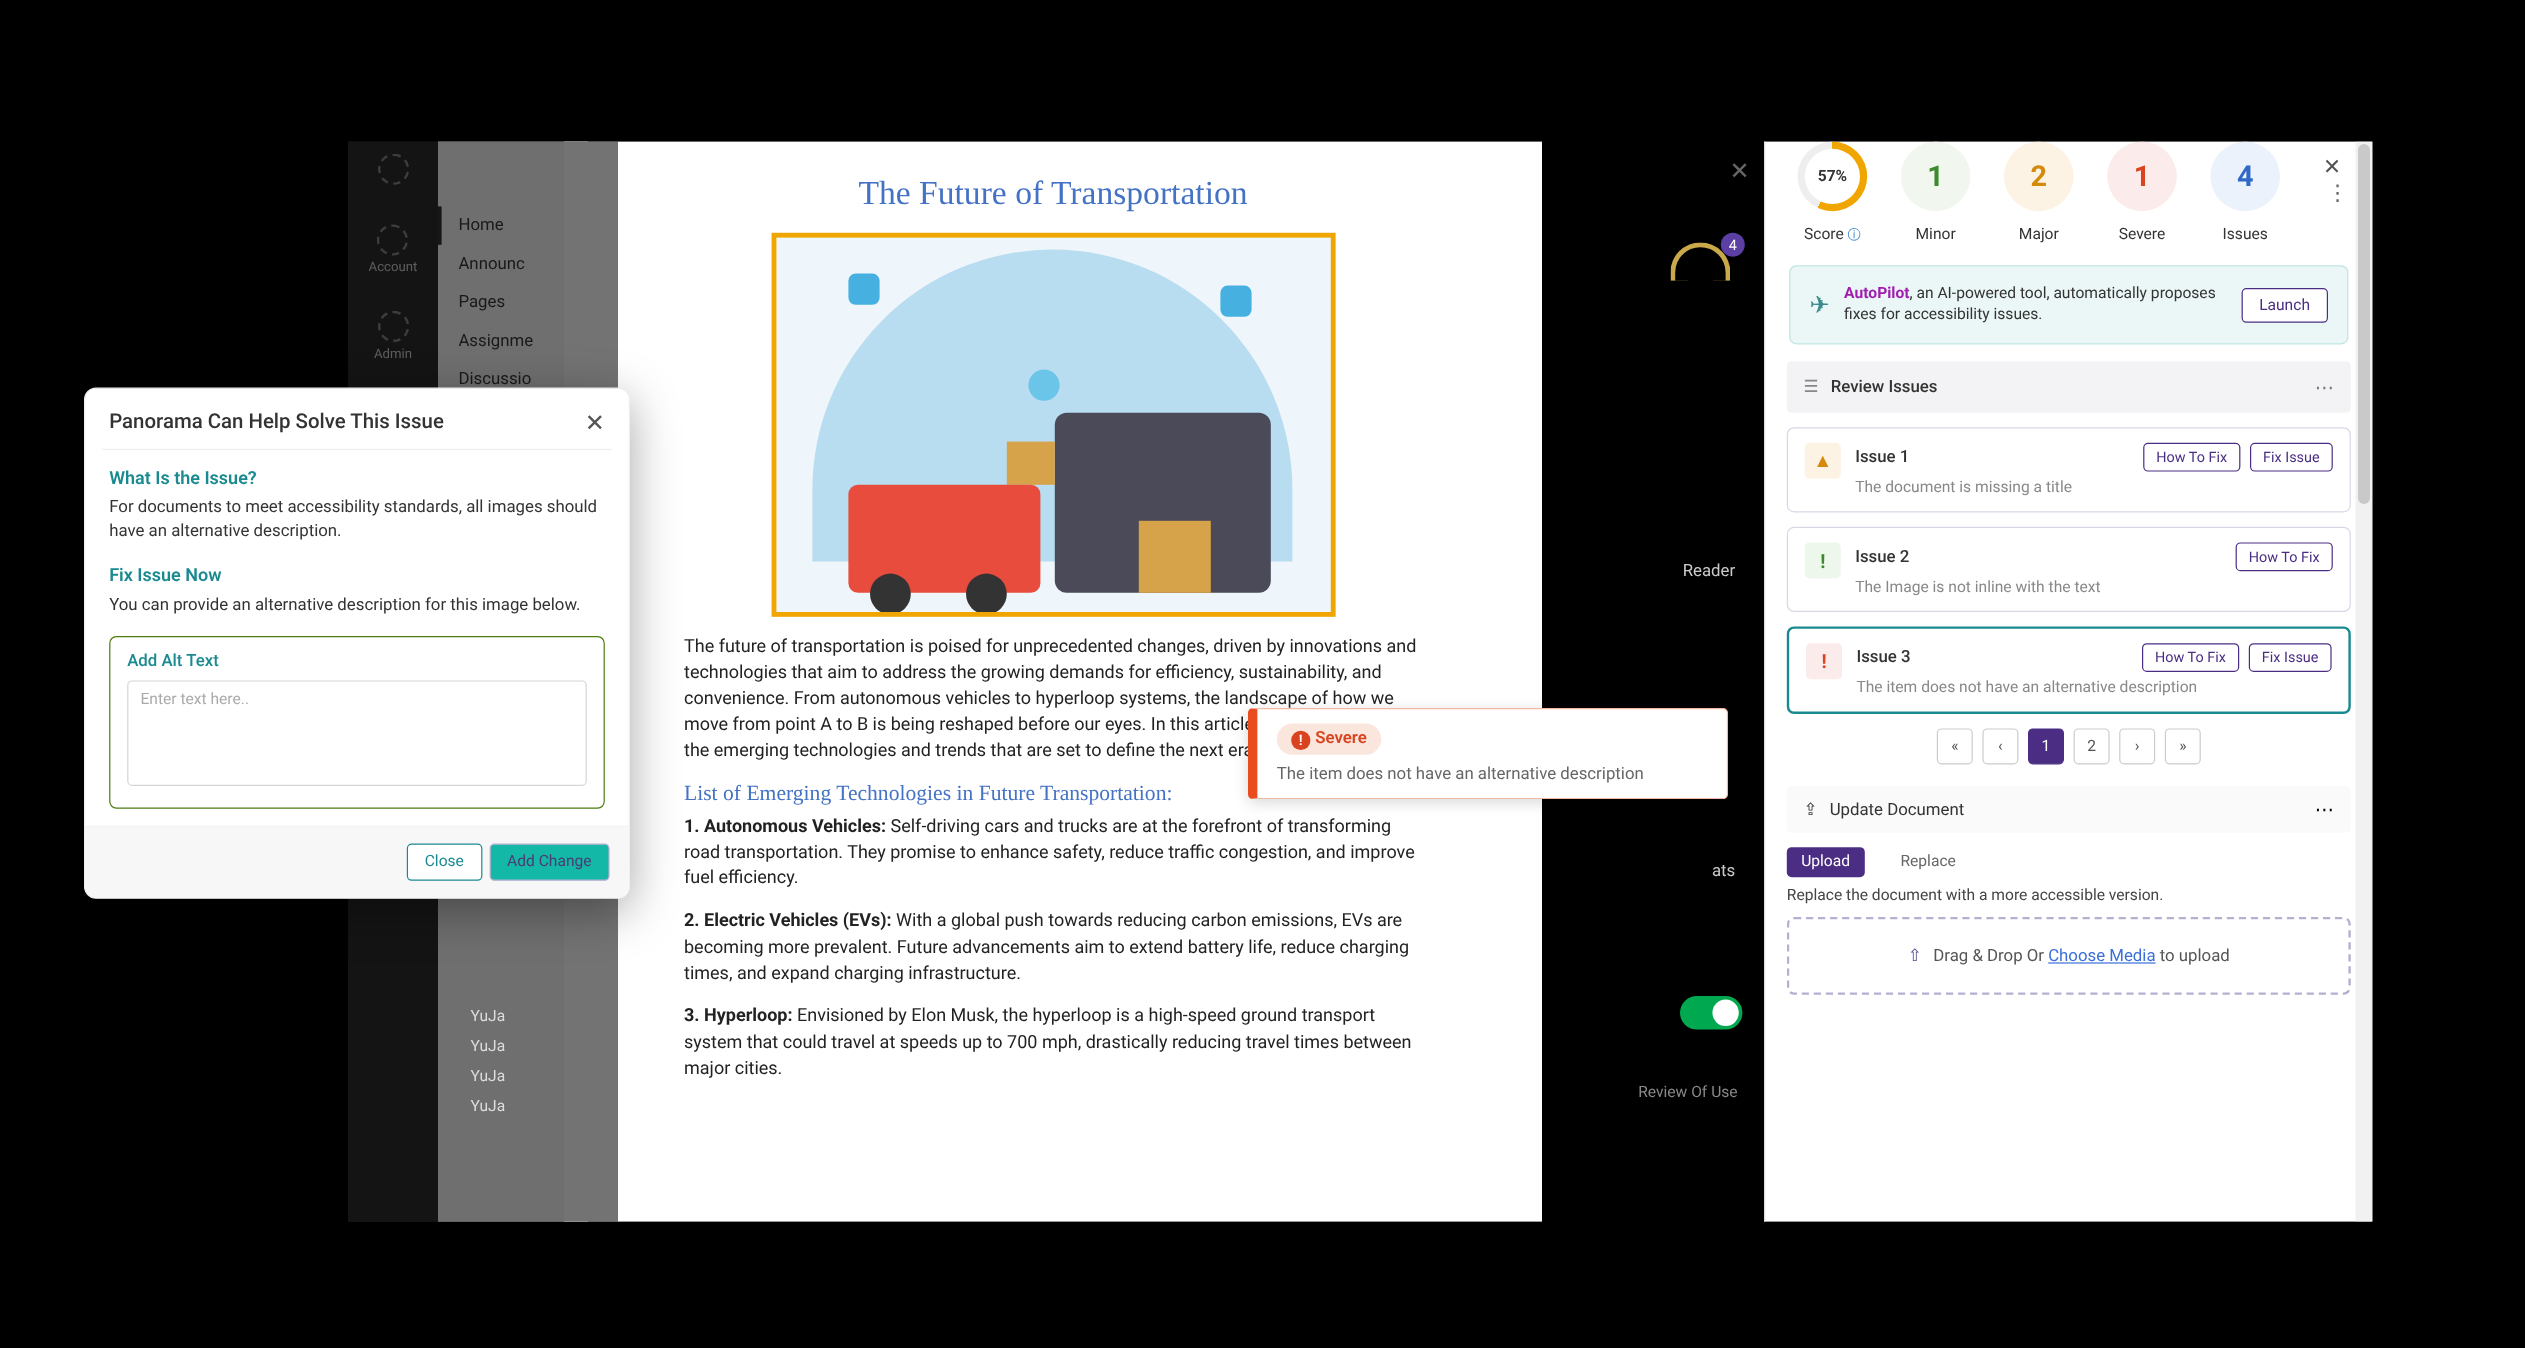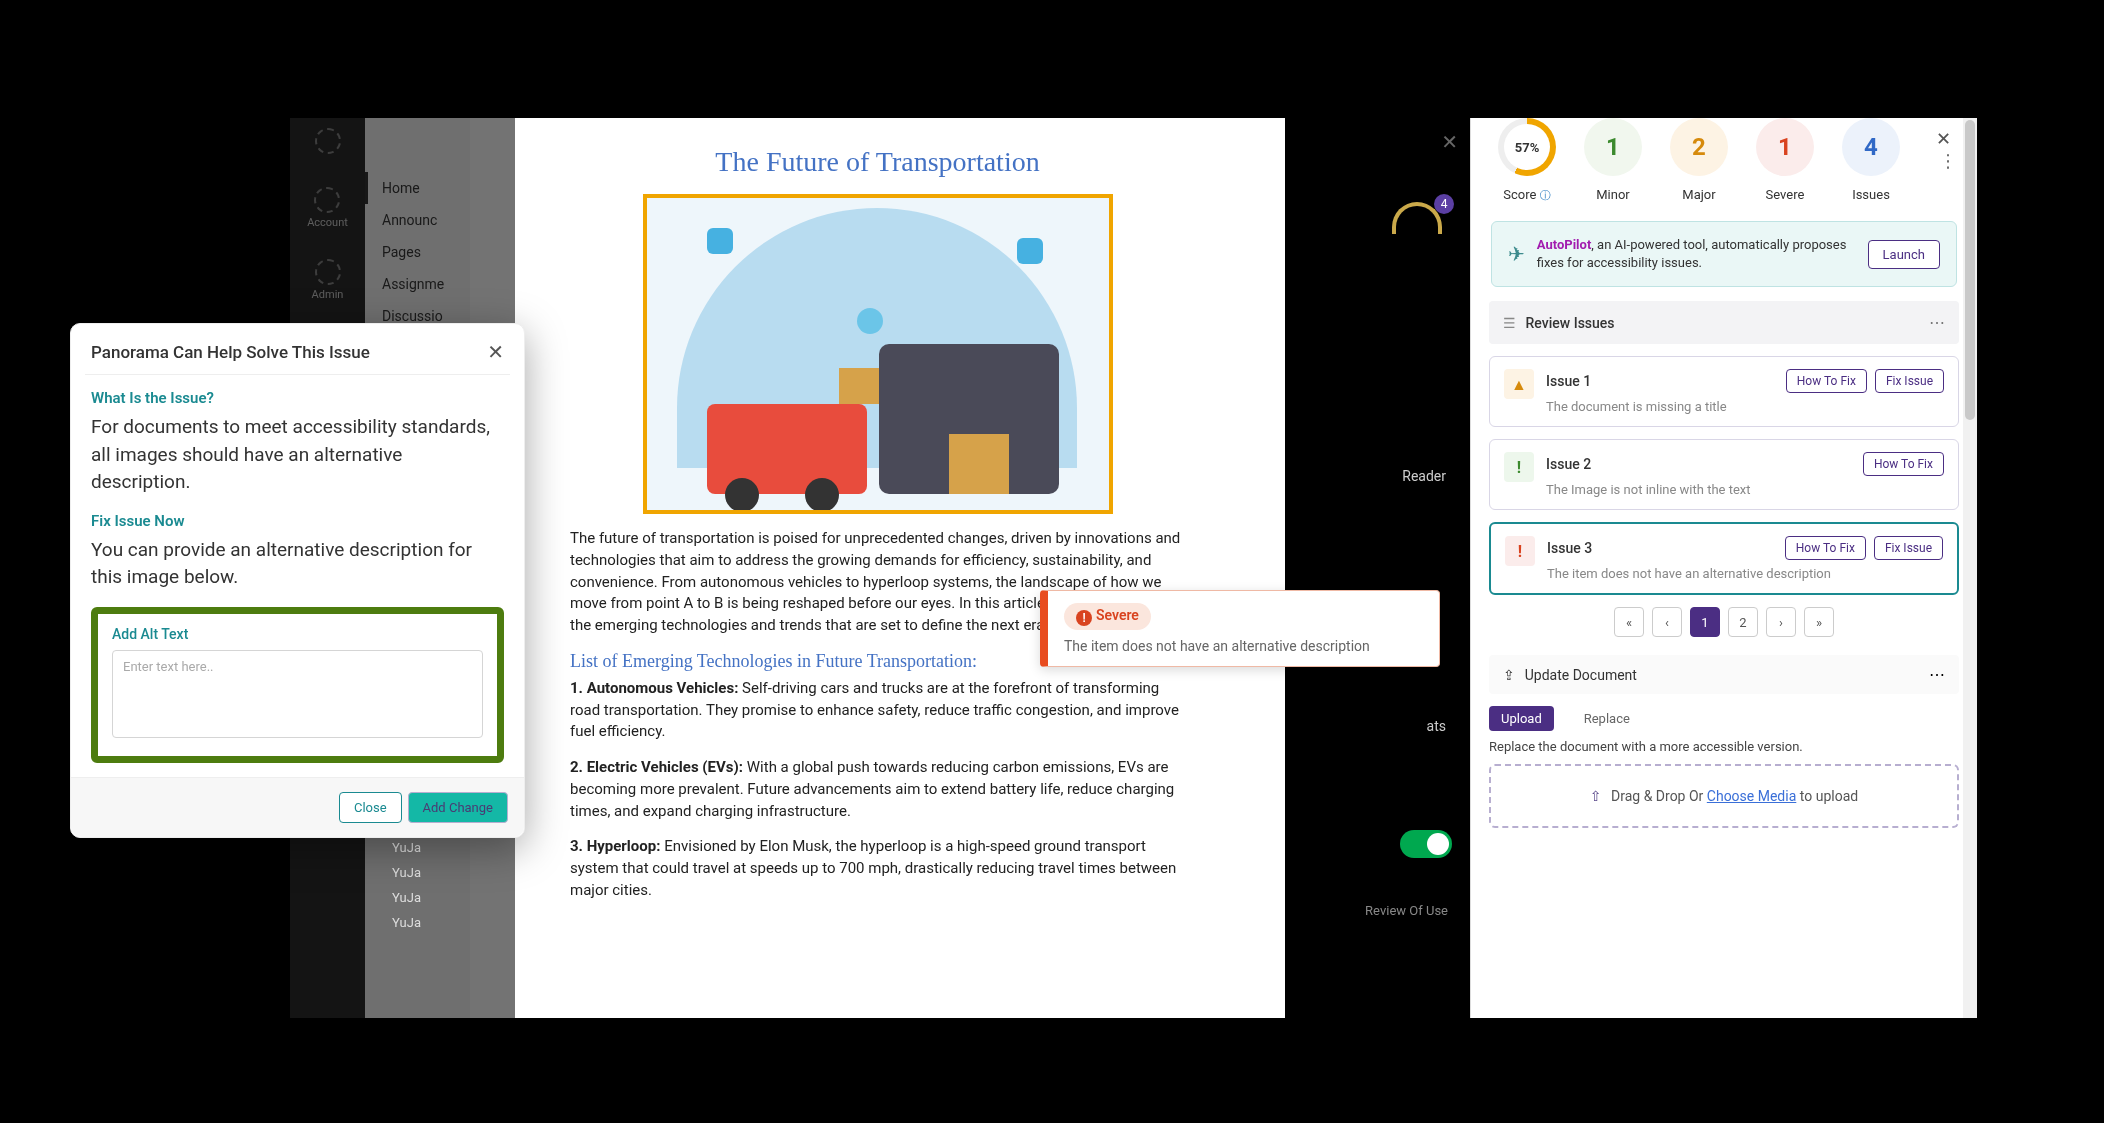--- a/index.html
+++ b/index.html
@@ -51,22 +51,22 @@
 .yula-list { position: absolute; left: 392px; top: 840px; font-size: 13px; color: #ddd; display: flex; flex-direction: column; gap: 10px; }
 
 
 .modal { position: absolute; left: 70px; top: 323px; width: 455px; background: #fff; border-radius: 10px; box-shadow: 0 10px 40px rgba(0,0,0,.35); border: 1px solid #eee; display: flex; flex-direction: column; }
 .modal-head { display: flex; align-items: center; justify-content: space-between; padding: 16px 20px 10px; }
 .modal-head h3 { font-size: 17px; color: #333; font-weight: 500; }
 .modal-head .mx { font-size: 20px; color: #555; cursor: pointer; }
 .modal hr { border: none; border-top: 1px solid #eee; margin: 0 14px; }
 .modal-body { padding: 14px 20px; }
 .modal-body h4 { color: #1a8a91; font-size: 15px; margin-bottom: 6px; font-weight: 600; }
-.modal-body p { color: #333; font-size: 19px; line-height: 1.45; margin-bottom: 16px; }
-.card { border: 7px solid #4d7c0f; border-radius: 6px; padding: 12px 14px 14px; }
+.modal-body p { color: #333; font-size: 14px; line-height: 1.45; margin-bottom: 16px; }
+.card { border: 1px solid #4d7c0f; border-radius: 6px; padding: 12px 14px 14px; }
 .card h5 { color: #1a8a91; font-size: 14px; margin-bottom: 8px; font-weight: 500; }
 .card textarea { width: 100%; height: 88px; border: 1px solid #d5d5d5; border-radius: 4px; padding: 8px 10px; font-size: 13px; resize: none; color: #333; }
 .card textarea::placeholder { color: #aaa; }
 .modal-foot { display: flex; justify-content: flex-end; gap: 6px; padding: 14px 16px; background: #f7f7f7; border-top: 1px solid #eee; border-radius: 0 0 10px 10px; }
 .btn { border-radius: 4px; padding: 7px 14px; font-size: 13px; cursor: pointer; }
 .btn-outline { background: #fff; border: 1px solid #1a8a91; color: #1a8a91; }
 .btn-primary { background: #14b8a6; border: 1px solid #b7aed0; color: #4a3b73; }
 
 
 .panel { position: absolute; left: 1470px; top: 118px; width: 507px; height: 900px; background: #fff; border-left: 1px solid #ddd; overflow: hidden; }

